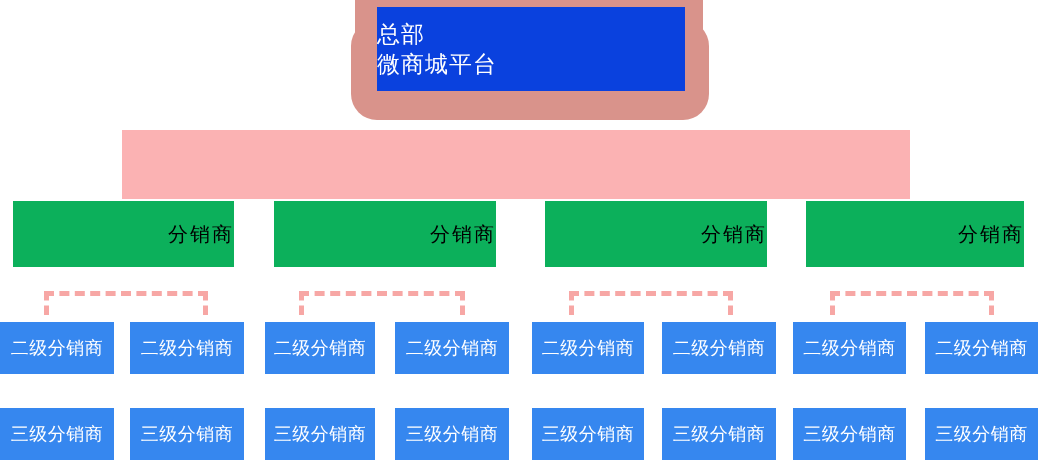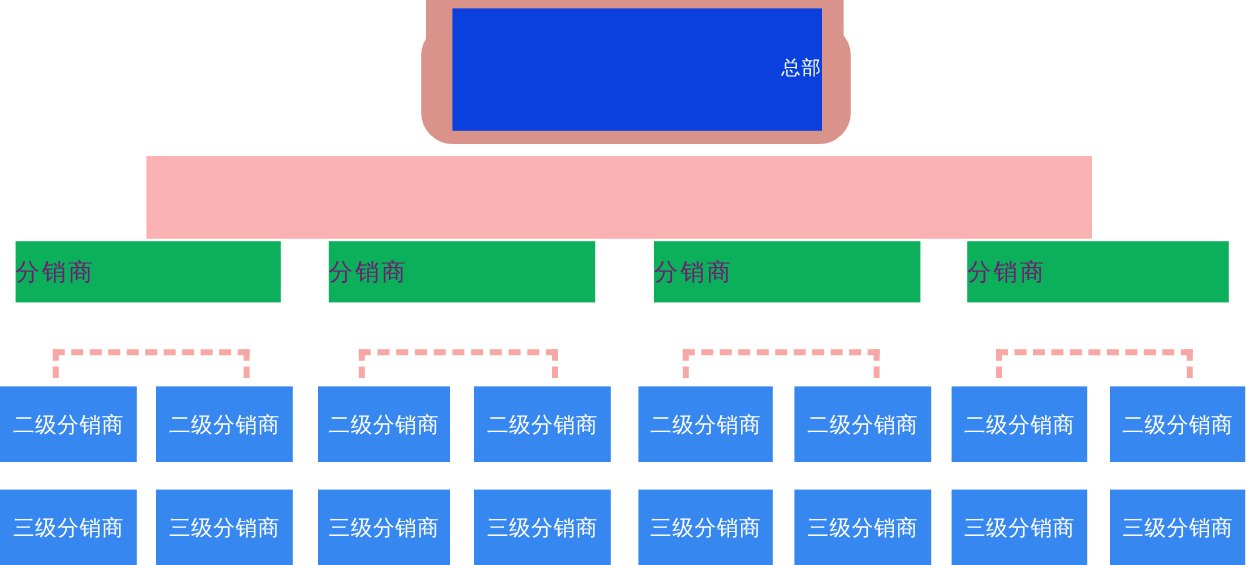--- a/index.html
+++ b/index.html
@@ -20,73 +20,74 @@
   
   .halo-outer {
     left: 351px; top: 20px; width: 358px; height: 100px;
     background: #D9938B; border-radius: 26px;
   }
   .halo-inner {
     left: 355px; top: 0; width: 348px; height: 74px;
     background: #D9938B;
   }
   .root-box {
-    left: 377px; top: 7px; width: 308px; height: 102px;
+    left: 377px; top: 7px; width: 308px; height: 84px;
     background: #0A41DE;
     color: #ffffff;
     display: flex; flex-direction: column;
-    align-items: flex-end; justify-content: center;
-    font-size: 16px; line-height: 30px; letter-spacing: 1px;
+    align-items: flex-start; justify-content: center;
+    font-size: 23px; line-height: 30px; letter-spacing: 1px;
     text-align: center;
   }
 
   
   .trunk-bar {
     left: 122px; top: 130px; width: 788px; height: 69px;
     background: #FBB2B3;
   }
 
   
   .lv1 {
-    top: 201px; height: 51px;
+    top: 201px; height: 66px;
     background: #0CB05B;
-    color: #701a75;
-    display: flex; align-items: center; justify-content: flex-start;
+    color: #000000;
+    display: flex; align-items: center; justify-content: flex-end;
     font-size: 20px; letter-spacing: 2px;
   }
 
   
   .bracket {
     top: 291px; height: 24px;
     border: 5px dashed #F7A7A5;
     border-bottom: none;
     background: transparent;
   }
 
   
   .lv2, .lv3 {
-    height: 63px;
+    height: 52px;
     background: #3687EF;
     color: #ffffff;
     display: flex; align-items: center; justify-content: center;
     font-size: 18px; letter-spacing: 0.5px;
   }
   .lv2 { top: 322px; }
   .lv3 { top: 408px; justify-content: center; }
 </style>
 </head>
 <body>
 
 <div class="stage">
 
   <div class="abs halo-outer"></div>
   <div class="abs halo-inner"></div>
 
   <div class="abs root-box">
     <span>总部</span>
+    <span>微商城平台</span>
   </div>
 
   <div class="abs trunk-bar"></div>
 
   <div class="abs lv1" style="left:13px;width:221px;">
       <span>分销商</span>
     </div>
   <div class="abs lv1" style="left:274px;width:222px;">
       <span>分销商</span>
     </div>

